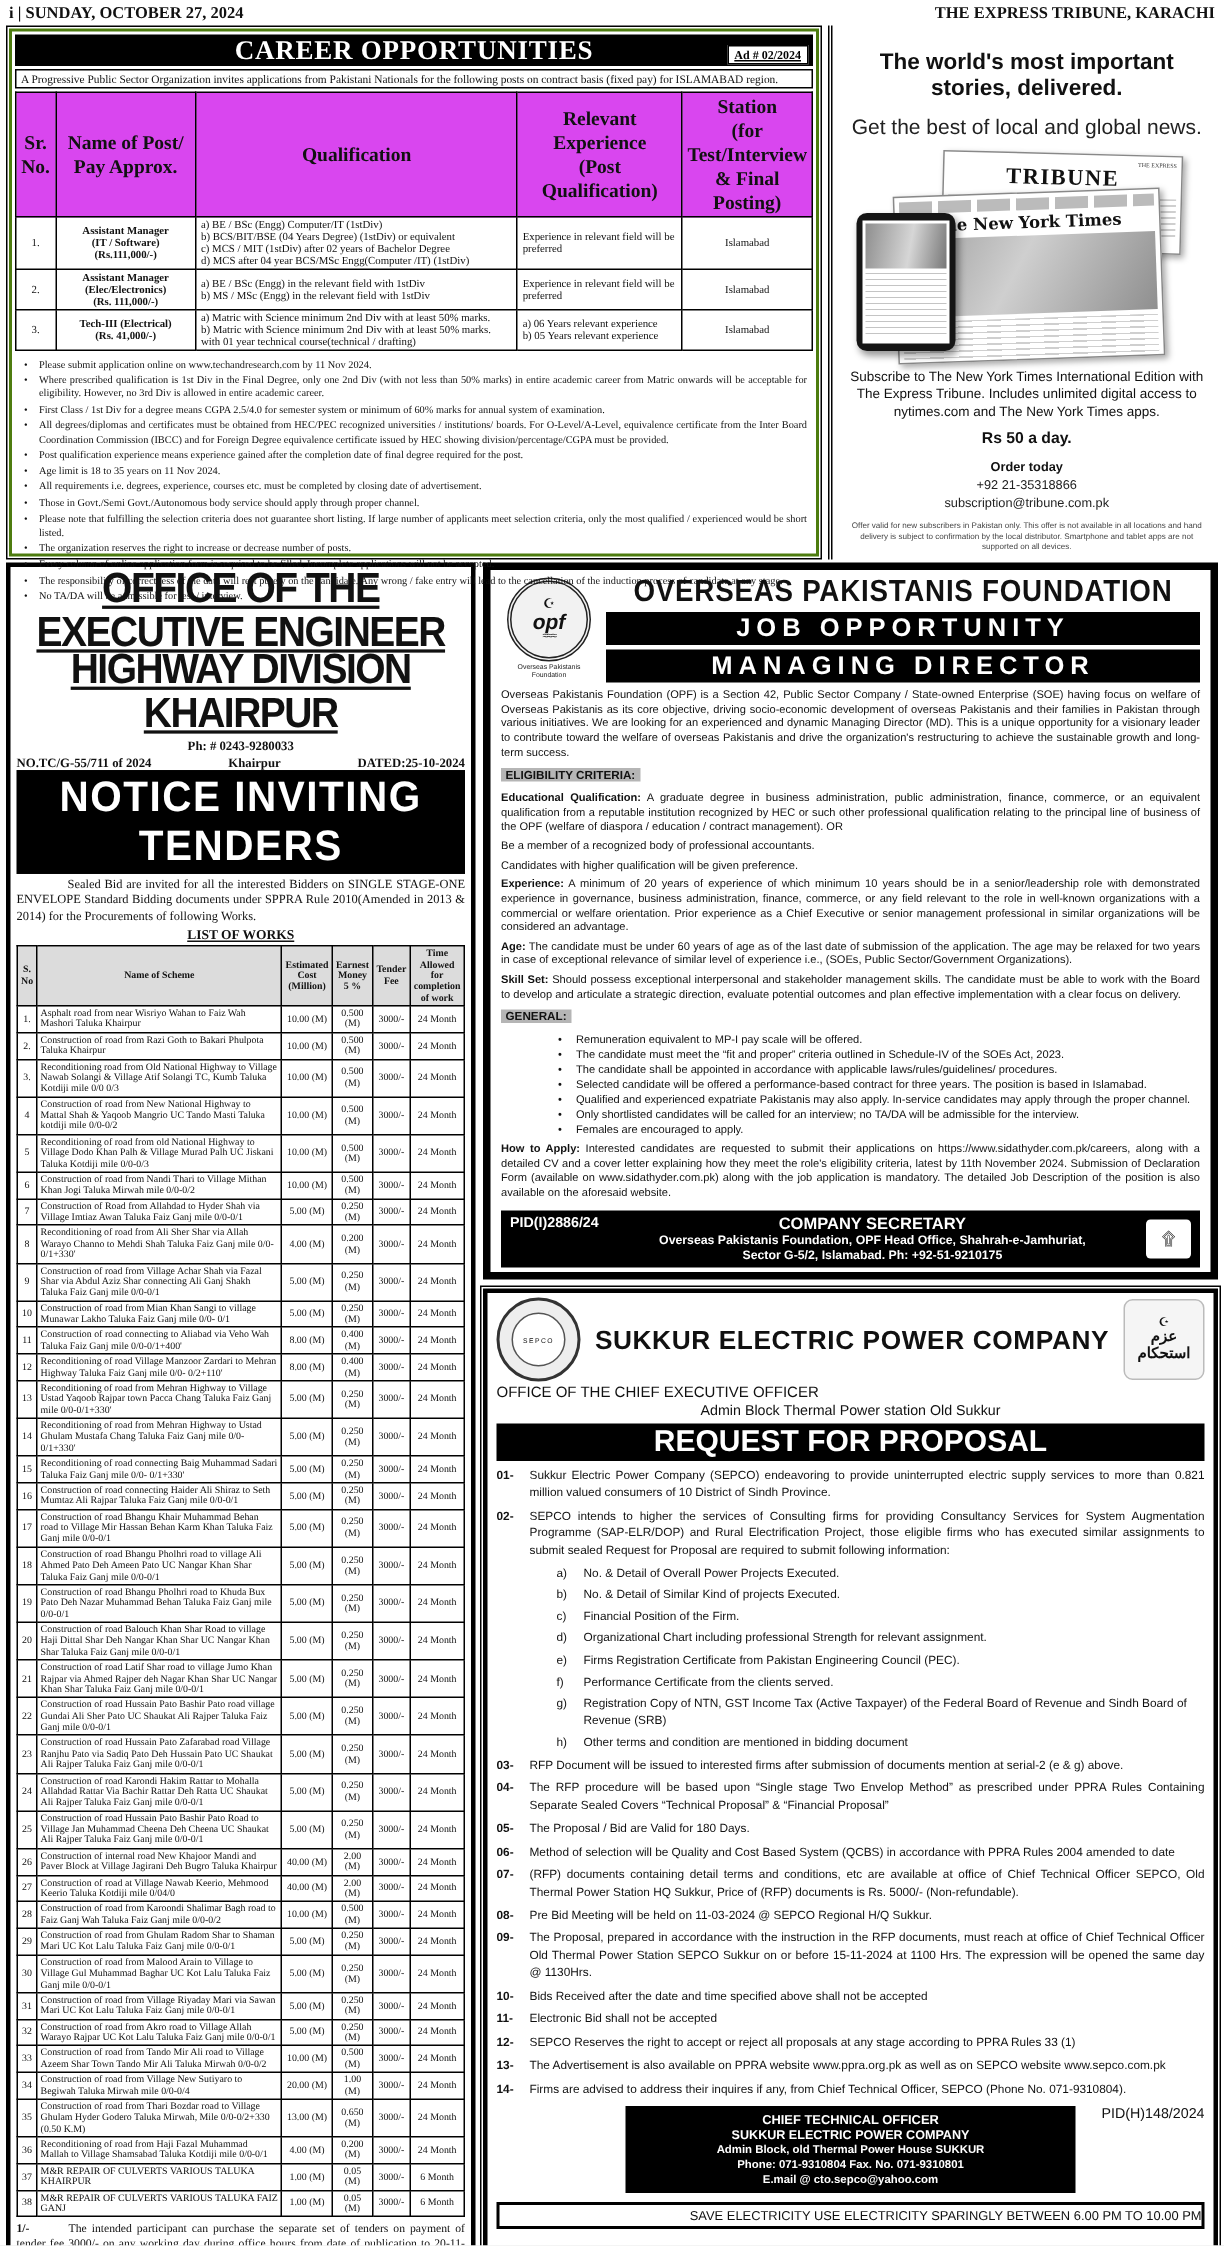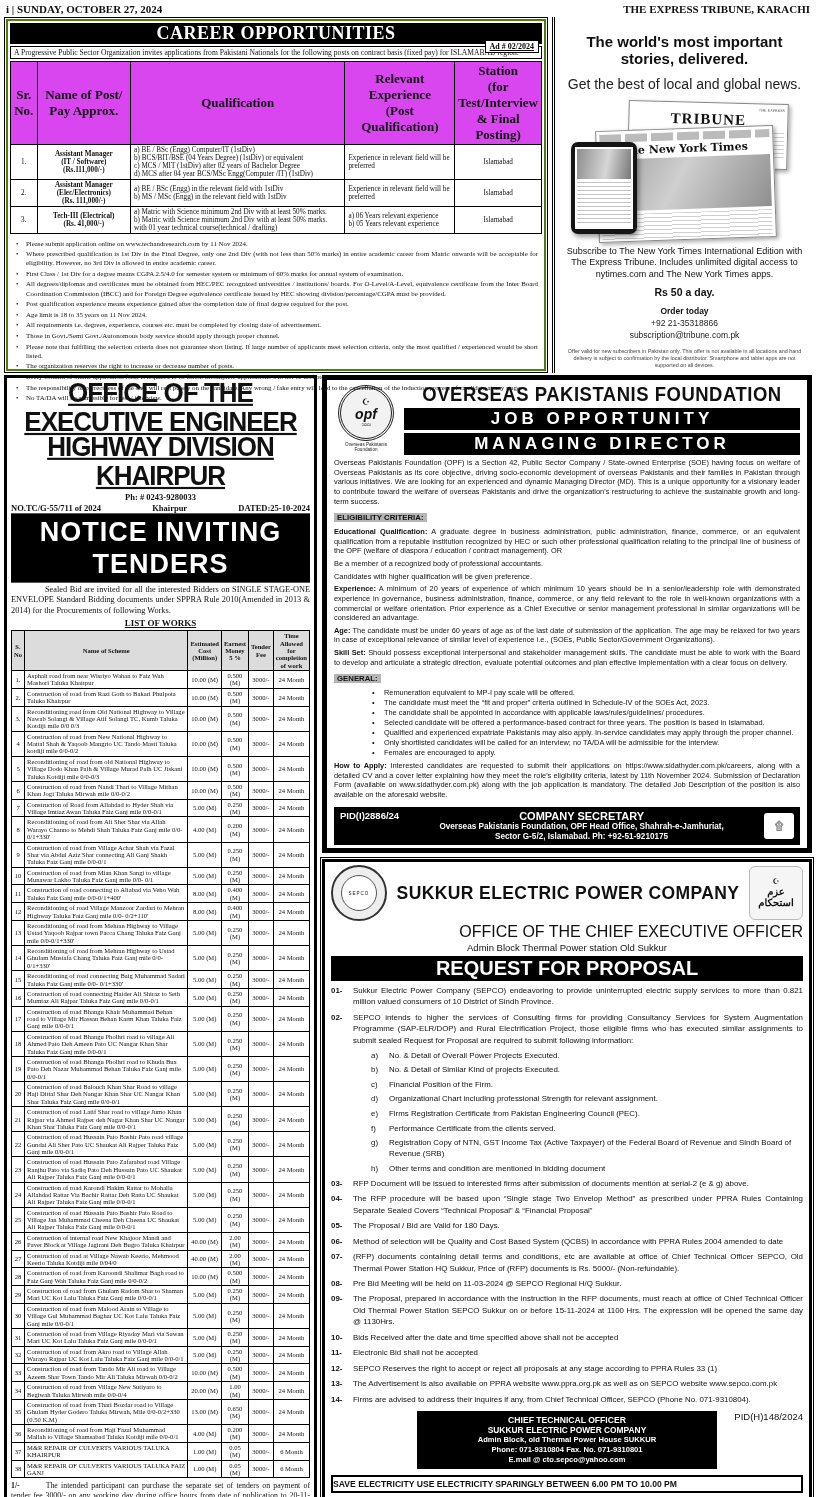--- a/index.html
+++ b/index.html
@@ -8,21 +8,21 @@
         font-family:"Liberation Serif",serif;position:relative;overflow:hidden}
   
   .masthead{display:flex;justify-content:space-between;align-items:center;
             padding:3px 6px 2px 6px;font-weight:bold;font-size:11px}
   
   .top-row{display:flex;align-items:stretch;height:356px;padding:0 4px}
   .career{flex:1;border:2px solid #4d7c0f;outline:1px solid #000;outline-offset:1px;
           margin:2px 6px 2px 2px;padding:2px;display:flex;flex-direction:column}
   .career-titlebar{background:#000;color:#fff;display:flex;align-items:center;position:relative;height:26px}
   .career-title{flex:1;text-align:center;font-weight:bold;font-size:18px;letter-spacing:.5px}
-  .career-adno{position:absolute;right:3px;top:17px;background:#fff;color:#000;border:1px solid #000;
+  .career-adno{position:absolute;right:3px;top:7px;background:#fff;color:#000;border:1px solid #000;
                font-size:8px;font-weight:bold;text-decoration:underline;padding:1px 4px}
   .career-intro{border:1px solid #000;margin-top:2px;font-size:7.6px;padding:1px 3px}
   table{border-collapse:collapse;width:100%}
   .career table{margin-top:2px}
   .career th,.career td{border:1px solid #000;font-size:7.2px;padding:1px 3px;vertical-align:middle}
   .career th{background:#d946ef;text-align:center;font-size:13px}
   .prelines{white-space:pre-line}
   .tc{text-align:center}
   .career-bullets{list-style:none;margin-top:3px;padding:0 4px;flex:1}
   .career-bullets li{font-size:6.9px;line-height:1.32;margin:1.5px 0;padding-left:12px;position:relative;text-align:justify}
@@ -106,36 +106,36 @@
   .sep-logo{width:56px;height:56px;border-radius:50%;border:2px solid #333;flex:none;
             display:flex;flex-direction:column;align-items:center;justify-content:center;background:#eee}
   .sep-logo-inner{width:36px;height:36px;border-radius:50%;border:1px solid #555;background:#fff;
                   display:flex;align-items:center;justify-content:center;font-size:8px}
   .sep-logo-cap{font-size:4.5px;letter-spacing:1px}
   .sep-name{flex:1;text-align:center;font-weight:bold;font-size:17.5px;letter-spacing:.4px}
   .azm{width:54px;height:54px;flex:none;border-radius:6px;background:#f5f5f5;border:1px solid #bbb;
        display:flex;flex-direction:column;align-items:center;justify-content:center;text-align:center}
   .azm-star{font-size:8px;line-height:1}
   .azm-text{font-size:10px;font-weight:bold;direction:rtl;line-height:1.1}
-  .sep-office1{text-align:right;font-size:16px;margin-top:2px}
+  .sep-office1{text-align:left;font-size:10px;margin-top:2px}
   .sep-office2{text-align:center;font-size:9.5px;margin-top:1px}
   .sep-bar{background:#000;color:#fff;text-align:center;font-weight:bold;font-size:20px;margin-top:3px;padding:1px 0}
   .sep-item{display:flex;font-size:7.9px;line-height:1.45;margin-top:4px}
   .sep-item .no{width:22px;flex:none;font-weight:bold}
   .sep-item .t{flex:1;text-align:justify}
   .sep-sub{display:flex;font-size:7.9px;line-height:1.4;margin-top:3.5px;margin-left:40px}
   .sep-sub .no{width:18px;flex:none}
   .sep-sub .t{flex:1}
   .sep-contact-row{display:flex;align-items:flex-start;margin-top:6px}
   .sep-contact{background:#000;color:#fff;text-align:center;padding:4px 10px;margin:0 auto;width:300px}
   .sep-c1{font-weight:bold;font-size:8.6px}
   .sep-c2{font-weight:bold;font-size:8.4px}
   .sep-cl{font-size:7.6px;font-weight:bold;line-height:1.3}
   .sep-pid{font-size:9.5px;width:86px;flex:none;text-align:right}
-  .sep-strip{border:2px solid #000;text-align:left;font-weight:bold;font-size:8.6px;padding:2px 0;margin-top:6px}
+  .sep-strip{border:2px solid #000;text-align:right;font-weight:normal;font-size:8.6px;padding:2px 0;margin-top:6px}
 </style>
 </head>
 <body>
 
 <div class="page">
 
   <div class="masthead">
     <span>i | SUNDAY, OCTOBER 27, 2024</span>
     <span>THE EXPRESS TRIBUNE, KARACHI</span>
   </div>

